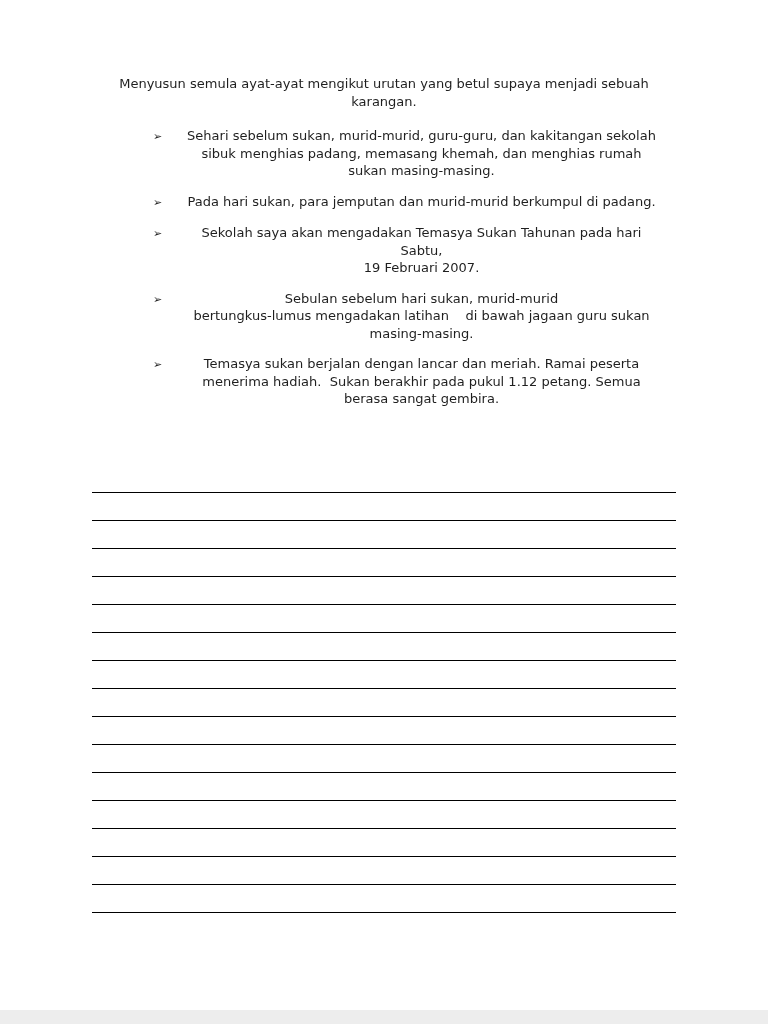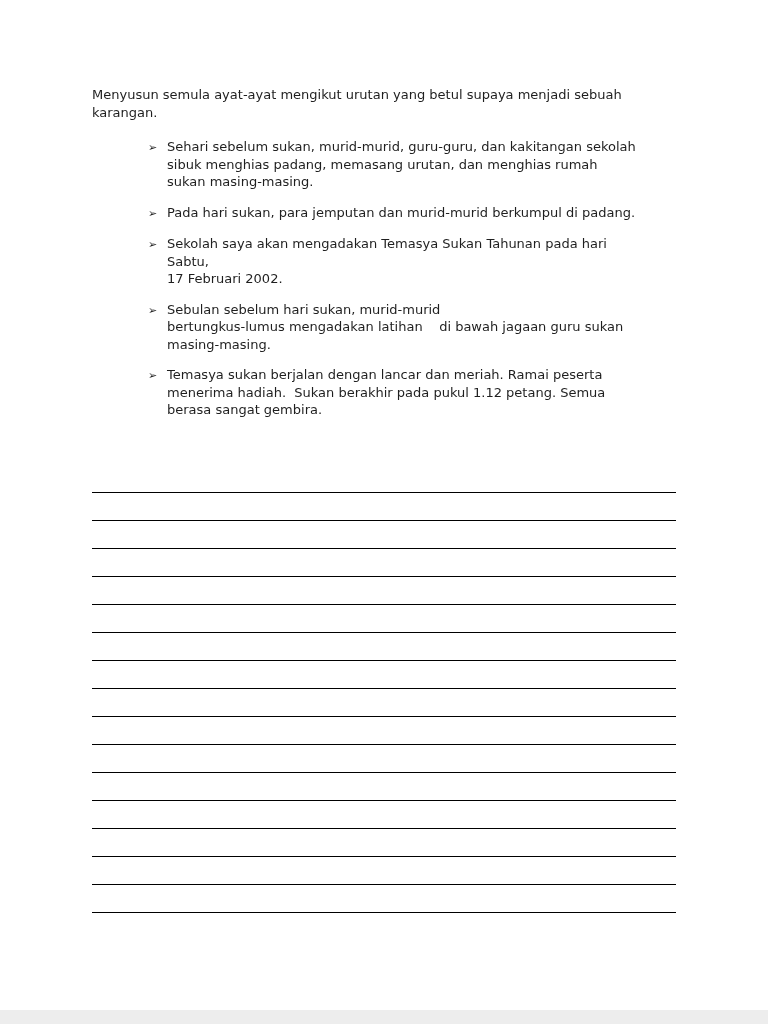--- a/index.html
+++ b/index.html
@@ -15,23 +15,24 @@
     color: #1f1f1f;
     overflow: hidden;
   }
   .page {
     position: absolute;
     inset: 0;
     background: #ffffff;
   }
   .content {
     position: absolute;
-    top: 86px;
+    top: 75px;
     left: 92px;
     width: 584px;
+    text-align: center;
   }
   .instruction {
     margin: 0 0 17px 0;
     font-size: 13px;
     line-height: 17.5px;
     white-space: pre-wrap;
   }
   .bullet-list {
     margin-left: 56px;
   }
@@ -80,34 +81,34 @@
   <div class="content">
 
     <p class="instruction">Menyusun semula ayat-ayat mengikut urutan yang betul supaya menjadi sebuah
 karangan.</p>
 
     <div class="bullet-list">
 
       <div class="bullet-item">
         <span class="bullet-marker">➢</span>
         <span class="bullet-text">Sehari sebelum sukan, murid-murid, guru-guru, dan kakitangan sekolah
-sibuk menghias padang, memasang urutan, dan menghias rumah
+sibuk menghias padang, memasang khemah, dan menghias rumah
 sukan masing-masing.</span>
       </div>
 
       <div class="bullet-item">
         <span class="bullet-marker">➢</span>
         <span class="bullet-text">Pada hari sukan, para jemputan dan murid-murid berkumpul di padang.</span>
       </div>
 
       <div class="bullet-item">
         <span class="bullet-marker">➢</span>
         <span class="bullet-text">Sekolah saya akan mengadakan Temasya Sukan Tahunan pada hari
 Sabtu,
-17 Februari 2002.</span>
+19 Februari 2007.</span>
       </div>
 
       <div class="bullet-item">
         <span class="bullet-marker">➢</span>
         <span class="bullet-text">Sebulan sebelum hari sukan, murid-murid
 bertungkus-lumus mengadakan latihan    di bawah jagaan guru sukan
 masing-masing.</span>
       </div>
 
       <div class="bullet-item">

